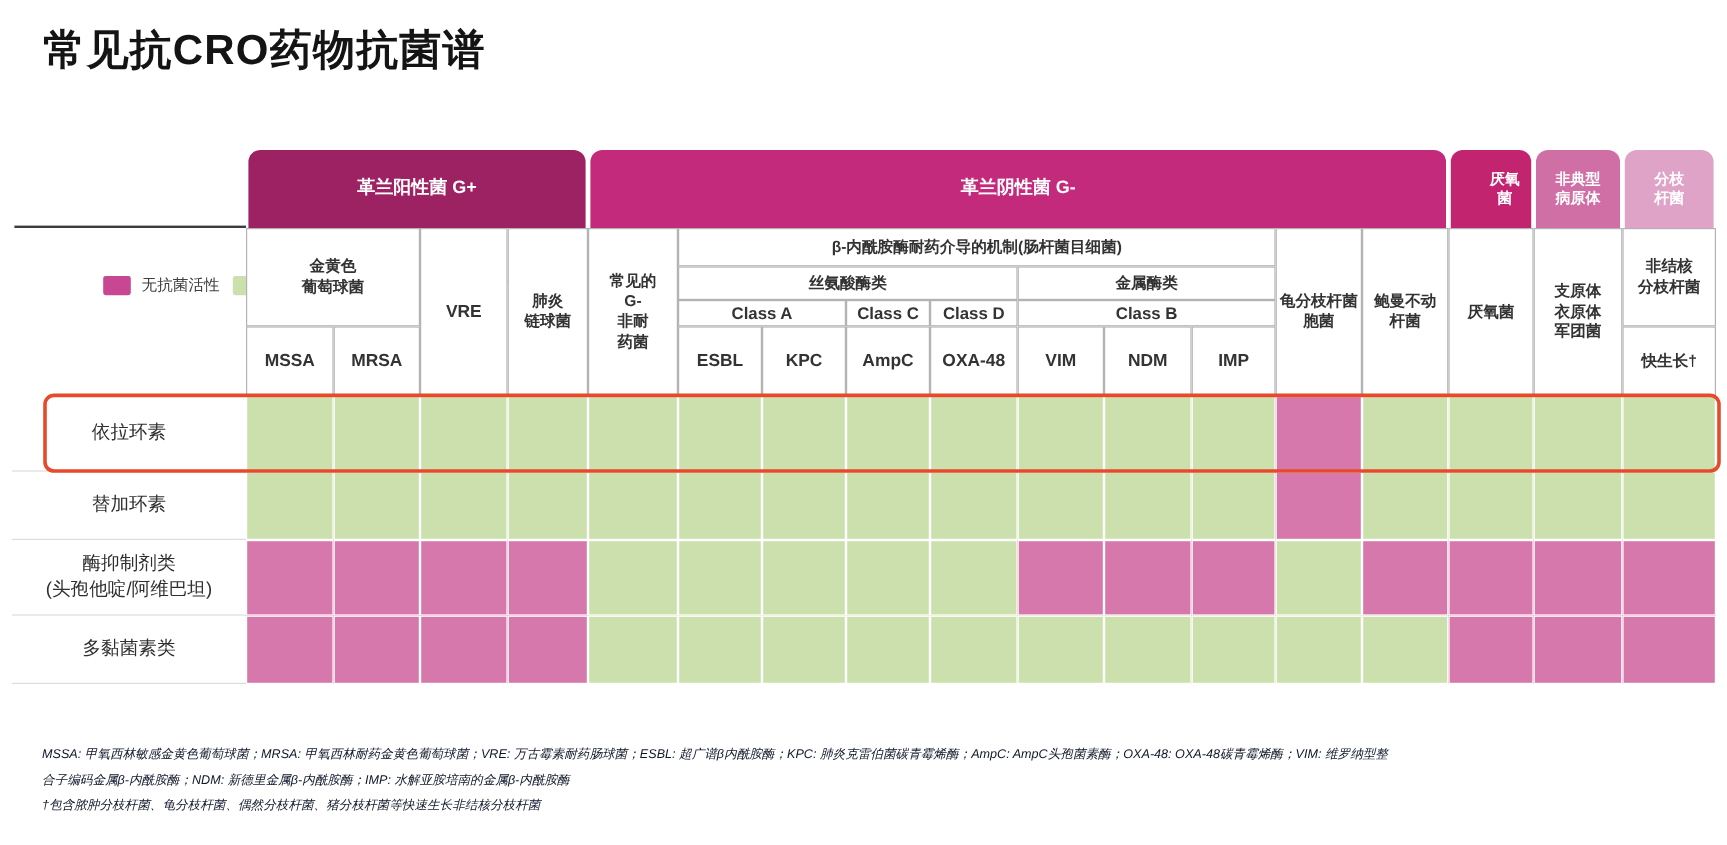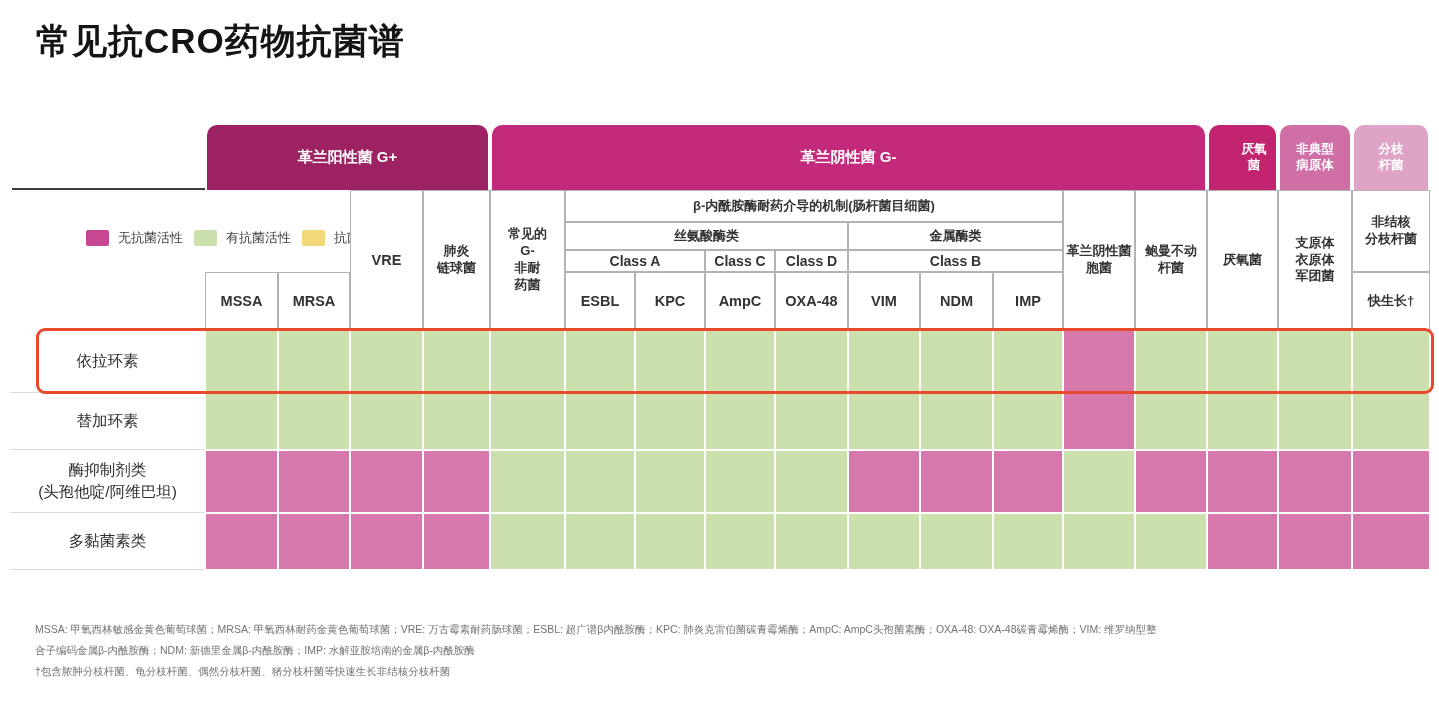--- a/index.html
+++ b/index.html
@@ -64,21 +64,21 @@
     font-size:15.5px; color:#2e2e2e; white-space:pre-line; line-height:1.45;
     border-bottom:1px solid #dcdcdc;
   }
   .cell { border:1px solid #ffffff; }
   
   .row-highlight {
     position:absolute; left:36px; top:328px; width:1398px; height:66px;
     border:3px solid var(--highlight); border-radius:9px; pointer-events:none;
   }
   
-  .footnotes { position:absolute; left:35px; top:619px; width:1395px; color:#737373; }
+  .footnotes { position:absolute; left:35px; top:619px; width:1395px; color:#0f172a;font-style:italic; }
   .footnotes div { font-size:10.5px; line-height:21px; white-space:nowrap; }
 </style>
 </head>
 <body>
 
 <div class="canvas">
 
   <div class="title">常见抗CRO药物抗菌谱</div>
 
   <div class="bands">
@@ -103,20 +103,22 @@
       <span class="swatch sw-active"></span>
       <span class="legend-label">有抗菌活性</span>
     </div>
     <div class="legend-item">
       <span class="swatch sw-uncertain"></span>
       <span class="legend-label">抗菌活性不确定</span>
     </div>
   </div>
 
   <div class="header">
+    <div class="hc" style="grid-column:1/3;grid-row:1/4">金黄色
+葡萄球菌</div>
     <div class="hc code" style="grid-column:1;grid-row:4">MSSA</div>
     <div class="hc code" style="grid-column:2;grid-row:4">MRSA</div>
     <div class="hc code" style="grid-column:3;grid-row:1/5">VRE</div>
     <div class="hc" style="grid-column:4;grid-row:1/5">肺炎
 链球菌</div>
     <div class="hc" style="grid-column:5;grid-row:1/5">常见的
 G-
 非耐
 药菌</div>
     <div class="hc" style="grid-column:6/13;grid-row:1">β-内酰胺酶耐药介导的机制(肠杆菌目细菌)</div>
@@ -126,21 +128,21 @@
     <div class="hc cls" style="grid-column:8;grid-row:3">Class C</div>
     <div class="hc cls" style="grid-column:9;grid-row:3">Class D</div>
     <div class="hc cls" style="grid-column:10/13;grid-row:3">Class B</div>
     <div class="hc code" style="grid-column:6;grid-row:4">ESBL</div>
     <div class="hc code" style="grid-column:7;grid-row:4">KPC</div>
     <div class="hc code" style="grid-column:8;grid-row:4">AmpC</div>
     <div class="hc code" style="grid-column:9;grid-row:4">OXA-48</div>
     <div class="hc code" style="grid-column:10;grid-row:4">VIM</div>
     <div class="hc code" style="grid-column:11;grid-row:4">NDM</div>
     <div class="hc code" style="grid-column:12;grid-row:4">IMP</div>
-    <div class="hc" style="grid-column:13;grid-row:1/5">革兰阴性菌
+    <div class="hc" style="grid-column:13;grid-row:1/5">龟分枝杆菌
 胞菌</div>
     <div class="hc" style="grid-column:14;grid-row:1/5">鲍曼不动
 杆菌</div>
     <div class="hc" style="grid-column:15;grid-row:1/5">厌氧菌</div>
     <div class="hc" style="grid-column:16;grid-row:1/5">支原体
 衣原体
 军团菌</div>
     <div class="hc" style="grid-column:17;grid-row:1/4">非结核
 分枝杆菌</div>
     <div class="hc" style="grid-column:17;grid-row:4">快生长†</div>

